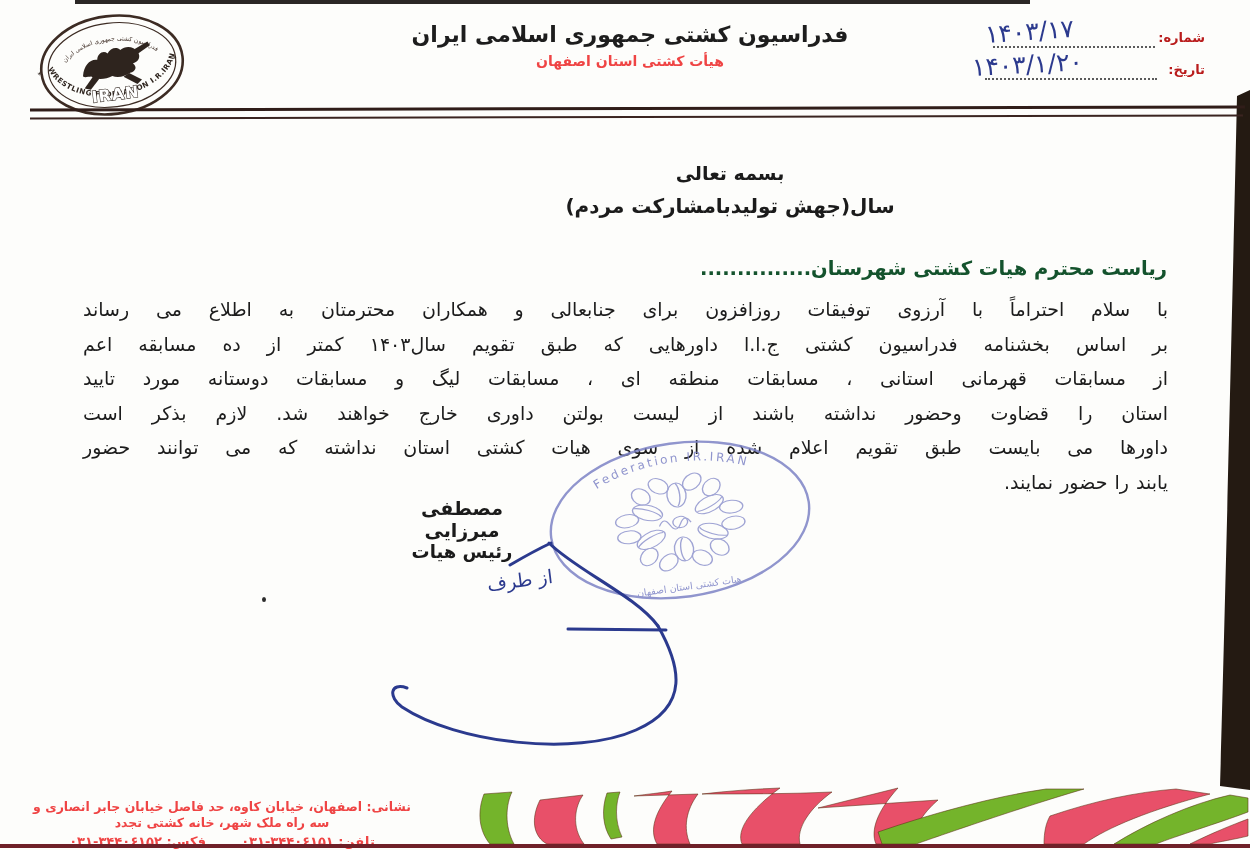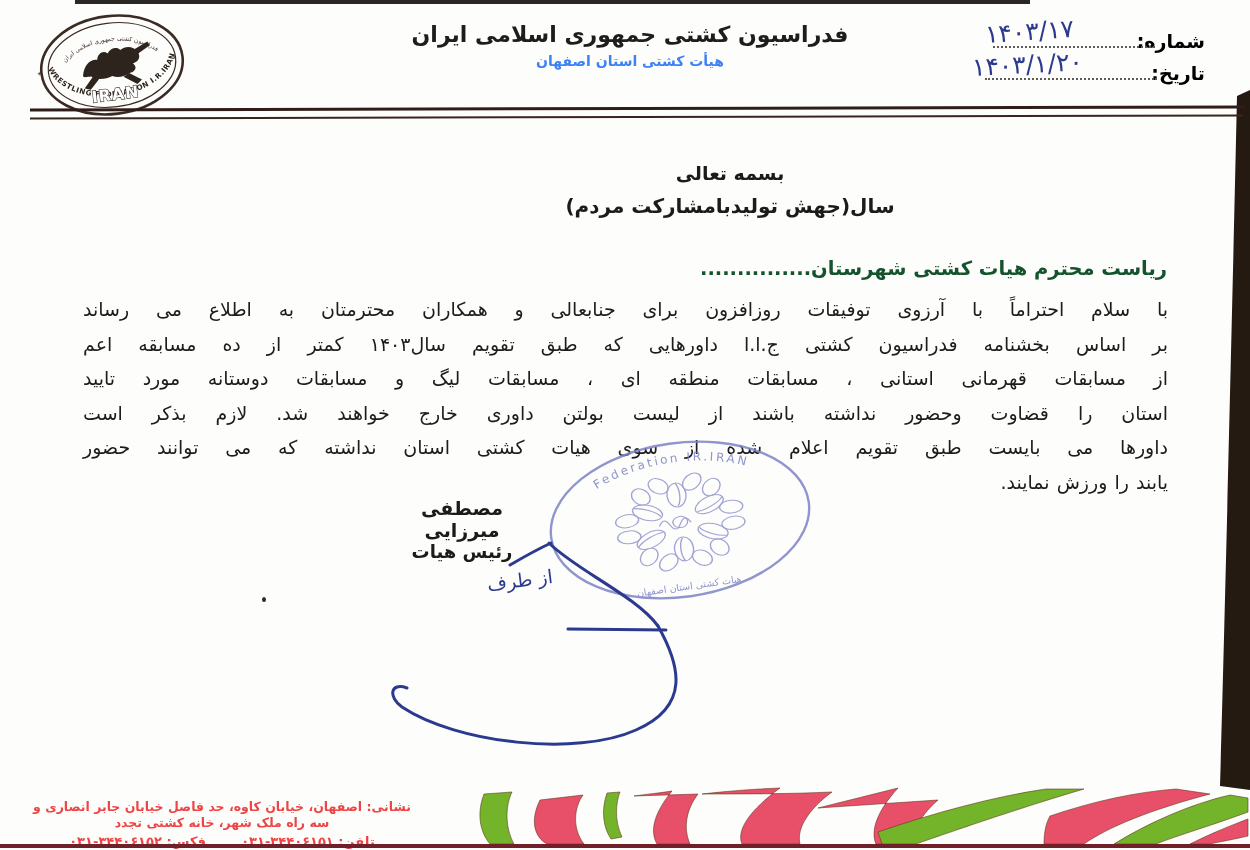--- a/index.html
+++ b/index.html
@@ -12,23 +12,23 @@
   .abs{position:absolute;}
   
   .top-bar{left:75px;top:0;width:955px;height:4px;background:#191512;opacity:.92;}
   .rule-thick{left:30px;top:107px;width:1215px;height:3px;background:#301d19;transform:rotate(-0.15deg);}
   .rule-thin{left:30px;top:116px;width:1213px;height:2px;background:#3a2420;transform:rotate(-0.15deg);}
   .bottom-line{left:0;top:844px;width:1250px;height:4px;background:#6f2028;}
   
   .titles{left:380px;top:22px;width:500px;text-align:center;}
   .t-ministry{font-size:17px;font-weight:bold;margin-bottom:7px;color:#232323;}
   .t-federation{font-size:22px;font-weight:bold;margin-bottom:6px;color:#1d1d1d;}
-  .t-board{font-size:14px;font-weight:bold;color:#3b82f6;}
+  .t-board{font-size:14px;font-weight:bold;color:#ef4444;}
   
-  .ref-label{font-size:19px;font-weight:bold;color:#000000;}
+  .ref-label{font-size:13px;font-weight:bold;color:#b91c1c;}
   .dotline{border-bottom:2px dotted #5b5b5b;height:1px;}
   .hand{font-size:25px;color:#2c3a8e;letter-spacing:3px;font-weight:500;}
   
   .basmala-block{left:480px;top:162px;width:500px;text-align:center;}
   .basmala{font-size:19px;font-weight:bold;margin-bottom:10px;}
   .slogan{font-size:20px;font-weight:bold;}
   .addressee{right:83px;top:257px;font-size:19.5px;font-weight:bold;color:#14532d;}
   
   .body-text{left:83px;top:298px;width:1085px;}
   .body-line{
@@ -109,21 +109,21 @@
   </div>
 
   <div class="abs addressee">ریاست محترم هیات کشتی شهرستان...............</div>
 
   <div class="abs body-text">
     <div class="body-line">با سلام احتراماً با آرزوی توفیقات روزافزون برای جنابعالی و همکاران محترمتان به اطلاع می رساند</div>
     <div class="body-line">بر اساس بخشنامه فدراسیون کشتی ج.ا.ا داورهایی که طبق تقویم سال۱۴۰۳ کمتر از ده مسابقه اعم</div>
     <div class="body-line">از مسابقات قهرمانی استانی ، مسابقات منطقه ای ، مسابقات لیگ و مسابقات دوستانه مورد تایید</div>
     <div class="body-line">استان را قضاوت وحضور نداشته باشند از لیست بولتن داوری خارج خواهند شد. لازم بذکر است</div>
     <div class="body-line">داورها می بایست طبق تقویم اعلام شده از سوی هیات کشتی استان نداشته که می توانند حضور</div>
-    <div class="body-line last">یابند را ورزش نمایند.</div>
+    <div class="body-line last">یابند را حضور نمایند.</div>
   </div>
 
   <div class="abs sig-block">
     <div class="sig-name">مصطفی میرزایی</div>
     <div class="sig-title">رئیس هیات</div>
   </div>
   <div class="abs on-behalf">از طرف</div>
   <div class="abs mark-dot"></div>
 
   <svg class="abs" style="left:525px;top:420px;opacity:.85;" width="310" height="200" viewBox="0 0 310 200">

